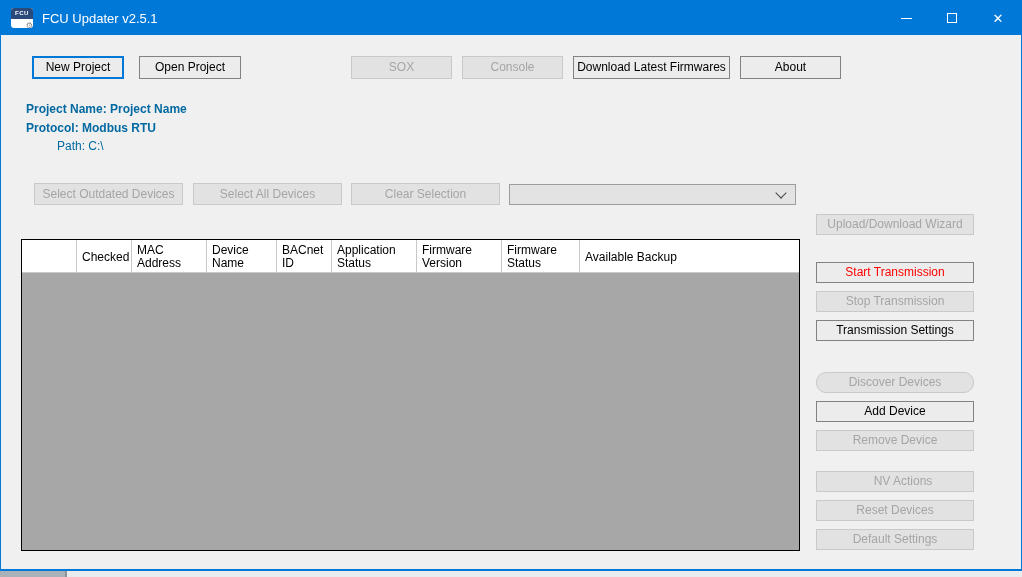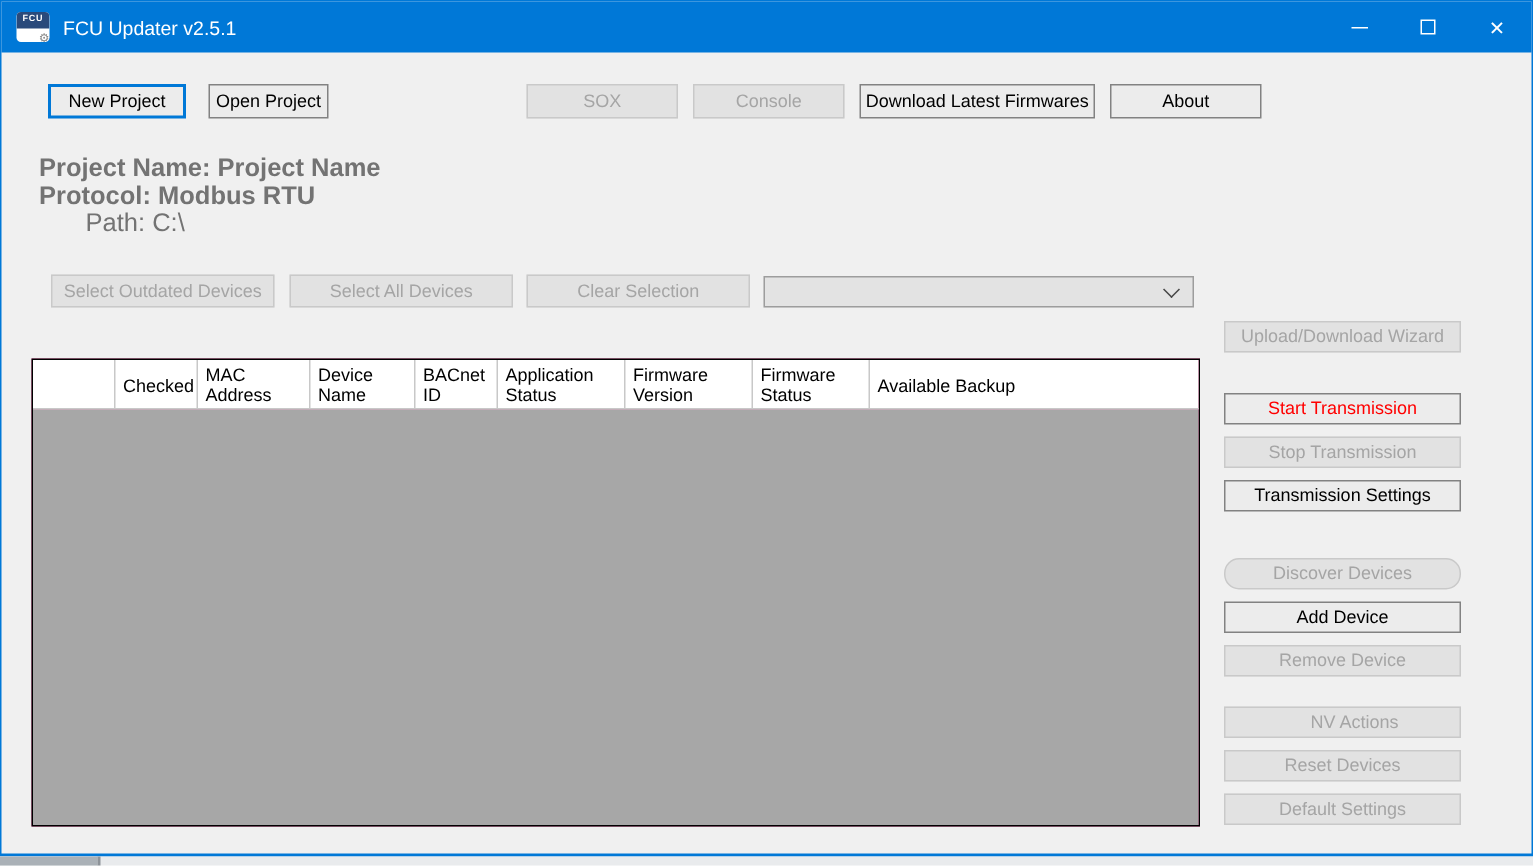--- a/index.html
+++ b/index.html
@@ -39,42 +39,42 @@
   .btn {
     position:absolute; height:23px; background:#ececec; border:1px solid #828282;
     font-family:"Liberation Sans", sans-serif; font-size:12px; color:#000;
     text-align:center; line-height:21px; cursor:default; overflow:hidden; white-space:nowrap;
   }
   .btn.focused { border:2px solid #0078d7; line-height:19px; }
   .btn.disabled { background:#e2e2e2; border:1px solid #c9c9c9; color:#a5a5a5; }
   .btn.red-text { color:#ff0000; }
 
   
-  .info-line { position:absolute; left:25px; font-size:17px; color:#737373; }
+  .info-line { position:absolute; left:25px; font-size:12px; color:#0369a1; }
   .info-bold { font-weight:bold; }
 
   
   .combo {
     position:absolute; left:508px; top:183px; width:287px; height:21px;
     background:#e3e3e3; border:1px solid #9d9d9d; display:flex; align-items:center;
   }
   .combo-value { flex:1; font-size:12px; color:#000; padding-left:4px; }
   .combo-chevron {
     width:8px; height:8px; border-right:1.6px solid #444; border-bottom:1.6px solid #444;
     transform:rotate(45deg); margin-right:10px; margin-top:-4px;
   }
   .selected-label {
     position:absolute; left:20px; top:217px; width:779px; text-align:center;
     font-size:12px; color:#000;
   }
 
   
   .dtable {
     position:absolute; left:20px; top:238px; width:779px; height:312px;
-    border:1.5px solid #000000; background:#ec4899;
+    border:1.5px solid #000000; background:#b91c1c;
   }
   .dtable-header {
     position:absolute; left:0; top:0; right:0; height:33px; background:#ffffff;
     display:flex; border-bottom:1px solid #c8c8c8;
   }
   .hcell {
     border-right:1px solid #c8c8c8; font-size:12px; color:#000;
     padding:2px 0 0 5px; display:flex; align-items:center; line-height:13px;
   }
   .hcell:nth-child(1) { width:55px; }
@@ -115,21 +115,21 @@
       <div class="win-btn">
           <div class="glyph-max"></div>
         </div>
       <div class="win-btn">
           <div class="glyph-close">✕</div>
         </div>
     </div>
   </div>
 
   <button class="btn focused" style="left:31px; top:55px; width:92px;">New Project</button>
-  <button class="btn" style="left:138px; top:55px; width:80px;">Open Project</button>
+  <button class="btn" style="left:138px; top:55px; width:102px;">Open Project</button>
   <button class="btn disabled" style="left:350px; top:55px; width:101px;">SOX</button>
   <button class="btn disabled" style="left:461px; top:55px; width:101px;">Console</button>
   <button class="btn" style="left:572px; top:55px; width:157px;">Download Latest Firmwares</button>
   <button class="btn" style="left:739px; top:55px; width:101px;">About</button>
 
   <div class="info-line info-bold" style="top:101px;">Project Name: Project Name</div>
   <div class="info-line info-bold" style="top:120px;">Protocol: Modbus RTU</div>
   <div class="info-line" style="top:138px;margin-left:31px;">Path: C:\</div>
 
   <button class="btn disabled" style="left:33px; top:182px; width:149px; height:22px;">Select Outdated Devices</button>

